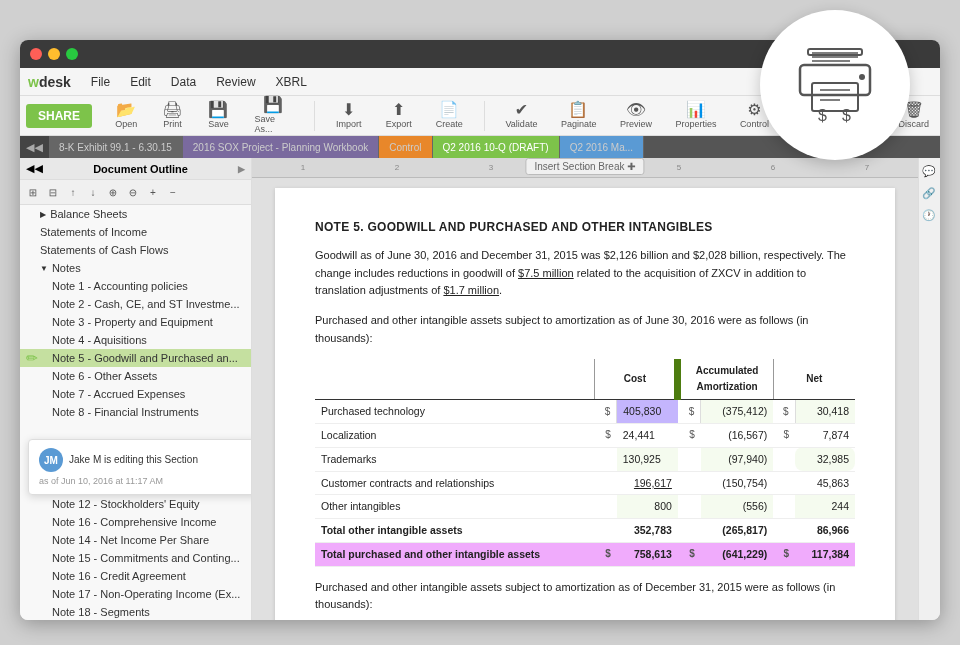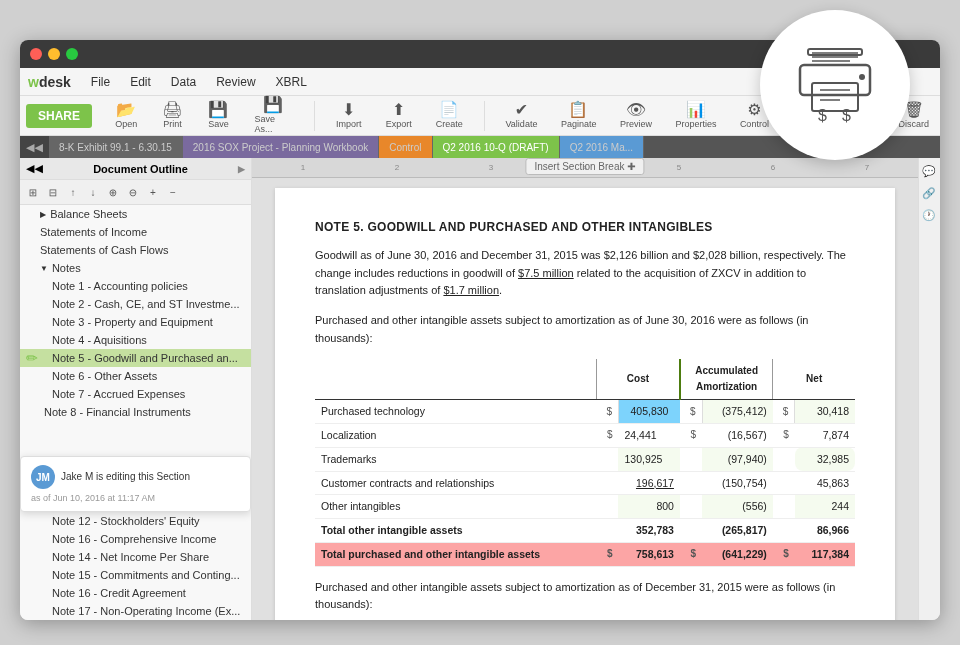--- a/index.html
+++ b/index.html
@@ -310,21 +310,21 @@
       padding: 4px 6px;
       border-bottom: 1px solid #333;
       font-size: 10px;
       font-weight: bold;
     }
     .data-table td {
       padding: 3px 6px;
       border-bottom: 1px solid #eee;
     }
     .data-table tr.total-row td { font-weight: bold; border-top: 1px solid #333; }
-    .data-table tr.grand-total td { font-weight: bold; background: #fca5a5; }
+    .data-table tr.grand-total td { font-weight: bold; background: #f0abfc; }
 
     
     .right-panel {
       width: 22px;
       background: #f0f0f0;
       border-left: 1px solid #ddd;
       display: flex;
       flex-direction: column;
       align-items: center;
       padding: 4px 0;
@@ -541,29 +541,29 @@
         <div class="outline-item selected" style="padding-left: 32px; position:relative;">
           <span style="position:absolute;left:6px;color:#7dc34a;font-size:14px;">✏</span>
           <span>Note 5 - Goodwill and Purchased an...</span>
         </div>
         <div class="outline-item" style="padding-left: 32px;">
           <span>Note 6 - Other Assets</span>
         </div>
         <div class="outline-item" style="padding-left: 32px;">
           <span>Note 7 - Accrued Expenses</span>
         </div>
-        <div class="outline-item" style="padding-left: 24px;">
+        <div class="outline-item" style="padding-left: 32px;">
           <span>Note 8 - Financial Instruments</span>
         </div>
 
         <div style="position:relative;">
           <div class="outline-item" style="padding-left: 32px; visibility:hidden;">
             <span>Note 10 - Compensation Plan</span>
           </div>
-          <div class="popup-notification" style="position:relative;left:0;top:0;bottom:auto;width:100%;margin-top:17px;">
+          <div class="popup-notification" style="position:relative;left:8px;top:0;bottom:auto;width:100%;">
             <div style="display:flex;align-items:center;margin-bottom:4px;">
               <div class="avatar">JM</div>
               <div class="notif-text">Jake M is editing this Section</div>
             </div>
             <div class="notif-time">as of Jun 10, 2016 at 11:17 AM</div>
           </div>
         </div>
         <div class="outline-item" style="padding-left: 32px;">
           <span>Note 12 - Stockholders' Equity</span>
         </div>
@@ -611,29 +611,29 @@
           <p class="note-para">
             Goodwill as of June 30, 2016 and December 31, 2015 was $2,126 billion and $2,028 billion, respectively. The change includes reductions in goodwill of <span class="underline">$7.5 million</span> related to the acquisition of ZXCV in addition to translation adjustments of <span class="underline">$1.7 million</span>.
           </p>
           <p class="note-para">Purchased and other intangible assets subject to amortization as of June 30, 2016 were as follows (in thousands):</p>
 
           <table class="data-table">
             <thead>
               <tr>
                 <th style="text-align:left;border-bottom:1px solid #333;"></th>
                 <th colspan="2" style="border-bottom:1px solid #333;border-left:1px solid #999;">Cost</th>
-                <th colspan="2" style="border-bottom:1px solid #333;border-left:2px solid #4d7c0f;">Accumulated<br>Amortization</th>
+                <th colspan="2" style="border-bottom:1px solid #333;border-left:7px solid #4d7c0f;">Accumulated<br>Amortization</th>
                 <th colspan="2" style="border-bottom:1px solid #333;border-left:1px solid #999;">Net</th>
               </tr>
             </thead>
             <tbody>
               <tr>
                 <td>Purchased technology</td>
                 <td style="text-align:right;color:#555;font-size:10px;">$</td>
-                <td style="text-align:center;border-left:1px solid #ddd;background:#7dd3fc;">405,830</td>
+                <td style="text-align:left;border-left:1px solid #ddd;background:#c4b5fd;">405,830</td>
                 <td style="text-align:right;color:#555;font-size:10px;">$</td>
                 <td style="text-align:right;border-left:1px solid #ddd;background:#f5fbef;">(375,412)</td>
                 <td style="text-align:right;color:#555;font-size:10px;">$</td>
                 <td style="text-align:right;border-left:1px solid #ddd;background:#f5fbef;">30,418</td>
               </tr>
               <tr>
                 <td>Localization</td>
                 <td style="text-align:right;color:#555;font-size:10px;">$</td>
                 <td style="">24,441</td>
                 <td style="text-align:right;color:#555;font-size:10px;">$</td>

